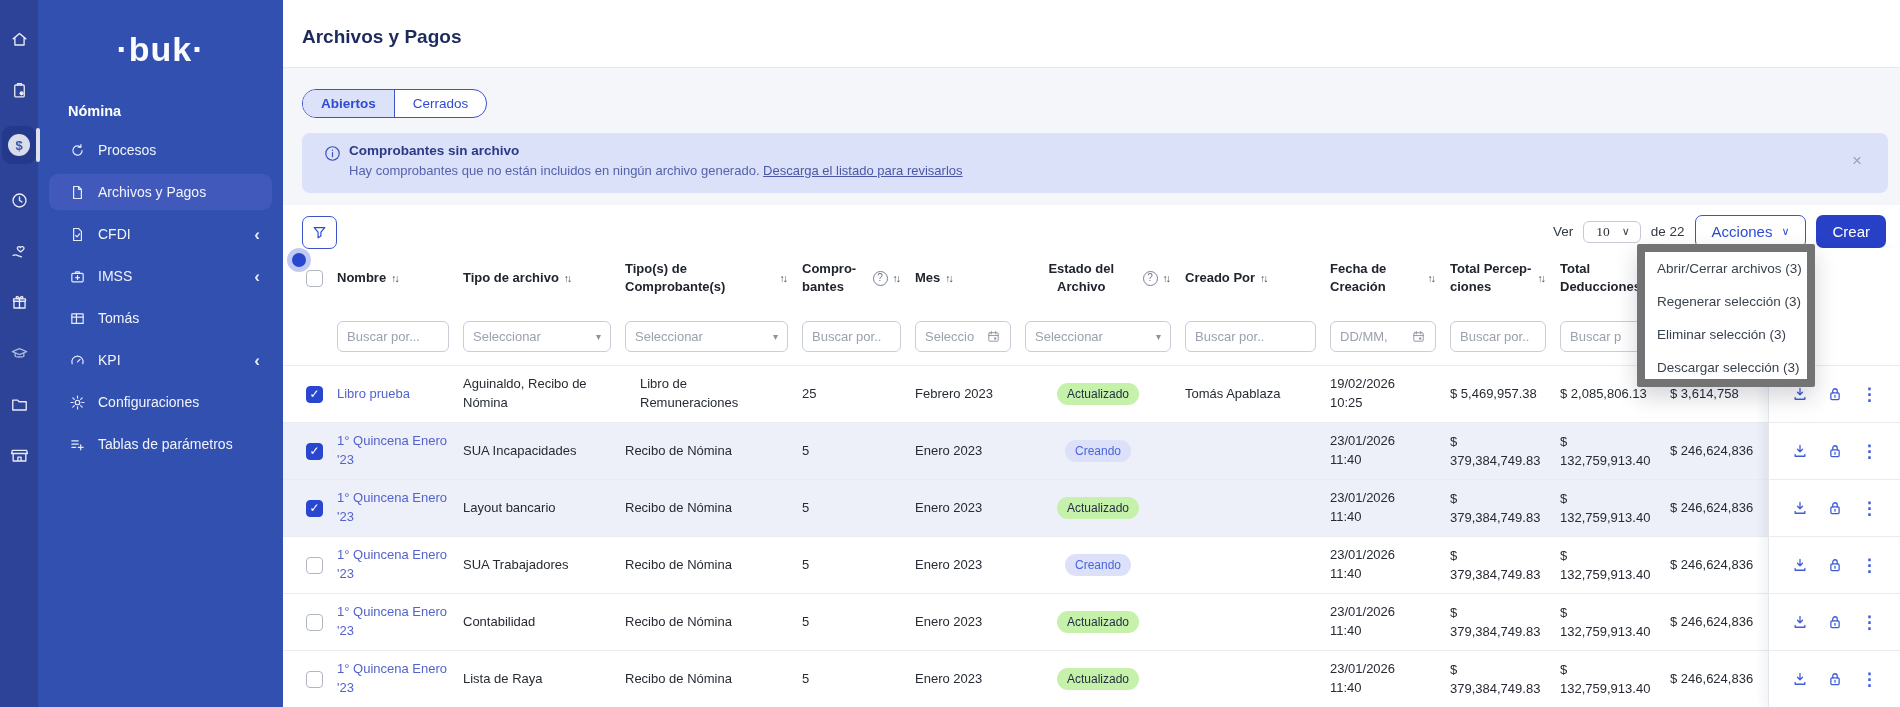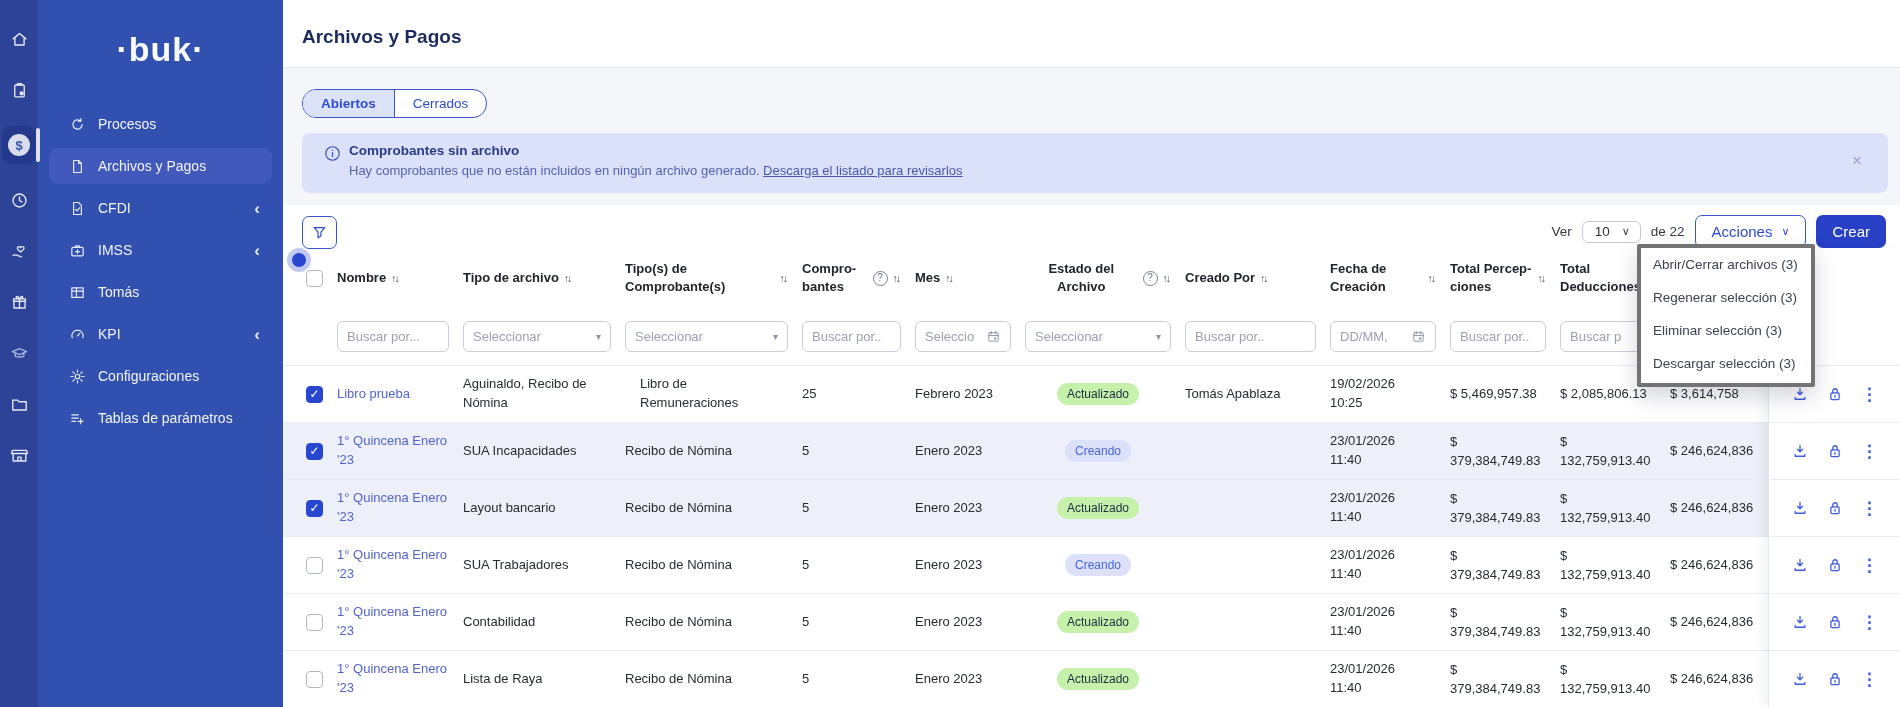--- a/index.html
+++ b/index.html
@@ -50,21 +50,21 @@
   
   .card{position:absolute;left:283px;top:205px;right:0;bottom:0;background:#fff;}
   .filter-btn{position:absolute;left:19px;top:11px;width:35px;height:33px;border:1px solid #3B55C8;border-radius:7px;
               color:#2F4BD3;display:flex;align-items:center;justify-content:center;background:#fff;cursor:pointer;}
   .float-dot{position:absolute;left:9px;top:48px;width:14px;height:14px;border-radius:50%;background:#2946CE;
              box-shadow:0 0 0 5px rgba(84,104,214,.35);z-index:8;}
 
   .toolbar{position:absolute;top:10px;right:14px;display:flex;align-items:center;gap:10px;height:33px;}
   .toolbar .lbl{font-size:13.5px;color:#333A45;}
   .pagesize{display:flex;align-items:center;gap:12px;border:1px solid #C6CBD5;border-radius:6px;height:22px;
-            padding:0 10px 0 12px;font-size:13.5px;color:#2B313B;cursor:pointer;background:#fff;}
+            padding:0 10px 0 12px;font-size:13.5px;color:#2B313B;cursor:pointer;background:#fff;font-family:Liberation Serif, serif;}
   .pagesize .ar{font-size:11px;color:#39414D;}
   .btn-actions{display:flex;align-items:center;gap:9px;border:1.5px solid #3B55CE;border-radius:7px;height:33px;
                padding:0 16px;color:#2F4BD3;font-size:15px;background:#fff;cursor:pointer;}
   .btn-actions .ar{font-size:11px;}
   .btn-create{display:flex;align-items:center;border-radius:7px;height:33px;padding:0 16px;background:#2840C6;
               color:#fff;font-size:15px;font-weight:normal;border:none;cursor:pointer;}
 
   
   .tablewrap{position:absolute;left:0;top:43px;right:132px;bottom:0;overflow:hidden;}
   .trow{display:flex;width:1485px;}
@@ -98,21 +98,21 @@
 
   
   .actcol{position:absolute;top:43px;right:0;bottom:0;width:132px;background:#fff;border-left:1px solid #E4E6EB;
           box-shadow:-6px 0 8px rgba(20,30,60,.05);z-index:6;}
   .actcol .acthead{height:117px;}
   .actrow{height:57px;border-top:1px solid #E9EBF1;display:flex;align-items:center;justify-content:center;gap:17px;color:#3E5BD8;}
   .actrow .aic{cursor:pointer;display:flex;align-items:center;}
   .kebab{font-size:17px;font-weight:bold;cursor:pointer;color:#3E5BD8;line-height:1;}
 
   
-  .menu-annot{position:absolute;left:1637px;top:244px;width:178px;height:143px;border:4px solid #737373;
+  .menu-annot{position:absolute;left:1637px;top:244px;width:178px;height:143px;border:8px solid #737373;
               background:#fff;z-index:40;box-shadow:0 10px 22px rgba(20,30,60,.18);border-radius:2px;}
   .menu-item{height:33px;display:flex;align-items:center;padding:0 12px;font-size:13.5px;color:#39424E;
              white-space:nowrap;cursor:pointer;}
 </style>
 </head>
 <body>
 
 <div class="app">
 
   <aside class="rail" id="rail">
@@ -160,20 +160,21 @@
       </div>
       <div class="rail-item">
         <svg viewBox="0 0 24 24" style="width:19px;height:19px" fill="none" stroke="currentColor" stroke-width="1.7" stroke-linecap="round" stroke-linejoin="round">
           <path d="M4 9.5h16V19H4zM3 5.5h18l1 4H2zM10 19v-5h4v5"></path>
         </svg>
       </div>
     </aside>
 
   <aside class="panel">
     <div class="logo">·buk·</div>
+    <div class="section-title">Nómina</div>
     <nav class="nav" id="nav">
         <div class="nav-item">
           <span class="nav-ic">
             <svg viewBox="0 0 24 24" style="width:17px;height:17px" fill="none" stroke="currentColor" stroke-width="1.7" stroke-linecap="round" stroke-linejoin="round">
               <path d="M18.5 12a6.5 6.5 0 1 1-1.9-4.6M16.8 3.6v3.8h-3.7"></path>
             </svg>
           </span>
           <span>Procesos</span>
         </div>
         <div class="nav-item active">

